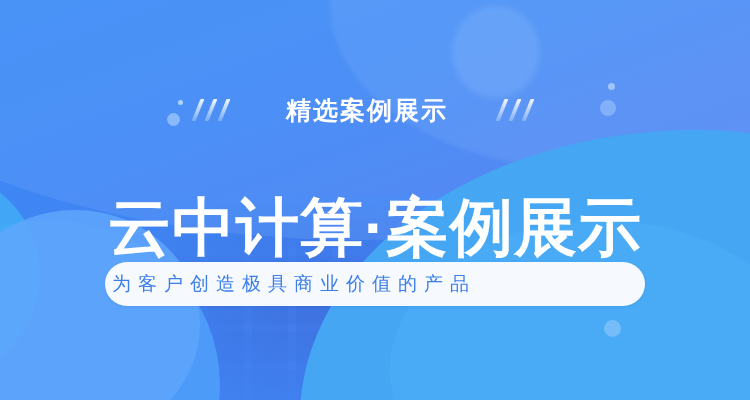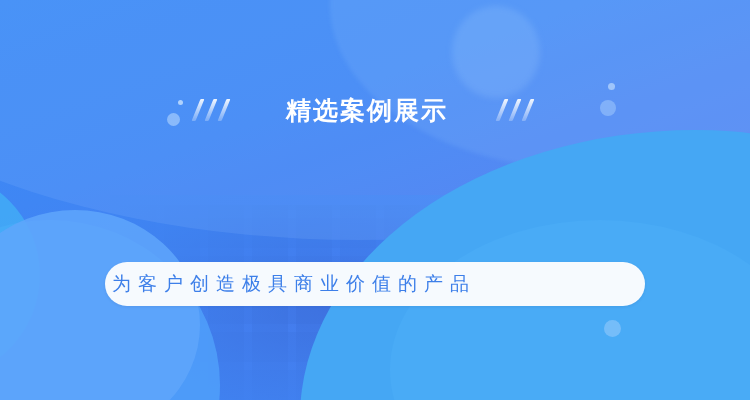--- a/index.html
+++ b/index.html
@@ -199,18 +199,19 @@
   </div>
 
   <div class="slashes right">
     <span></span>
     <span></span>
     <span></span>
   </div>
 
   <div class="subtitle">精选案例展示</div>
 
+  <h1 class="title">云中计算·案例展示</h1>
 
   <div class="tagline-pill">
     <span class="tagline-text">为客户创造极具商业价值的产品</span>
   </div>
 
 </div>
 
 </body></html>

